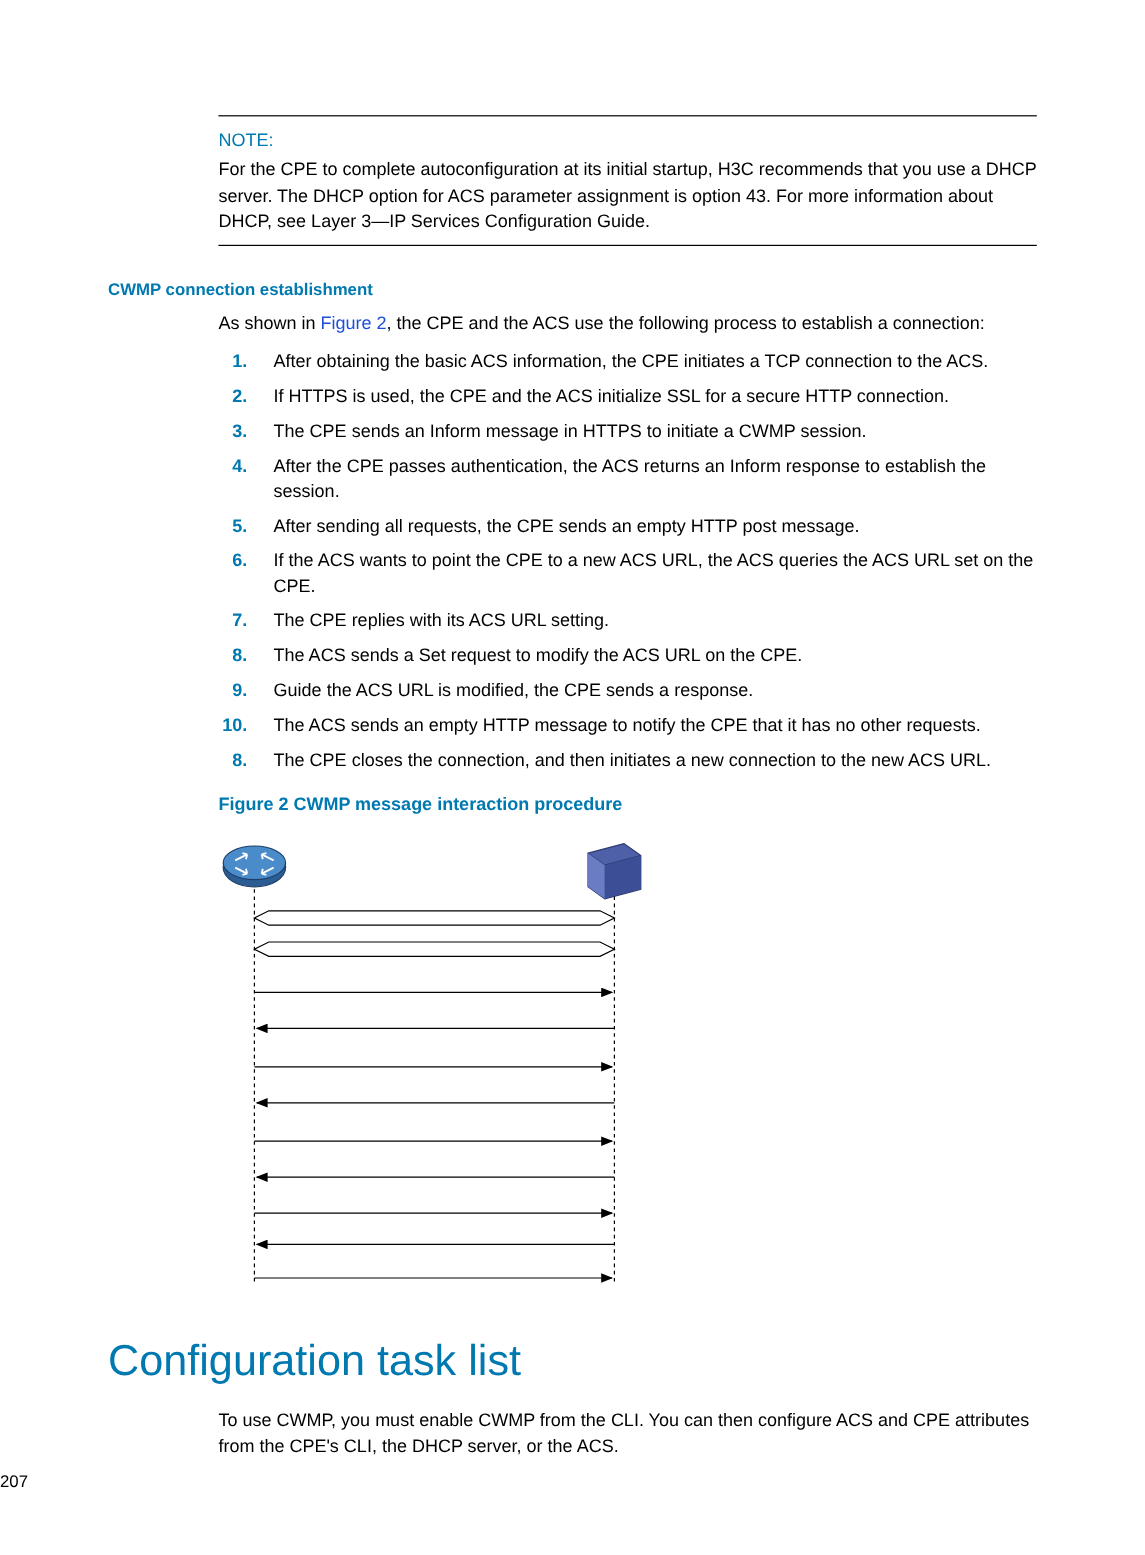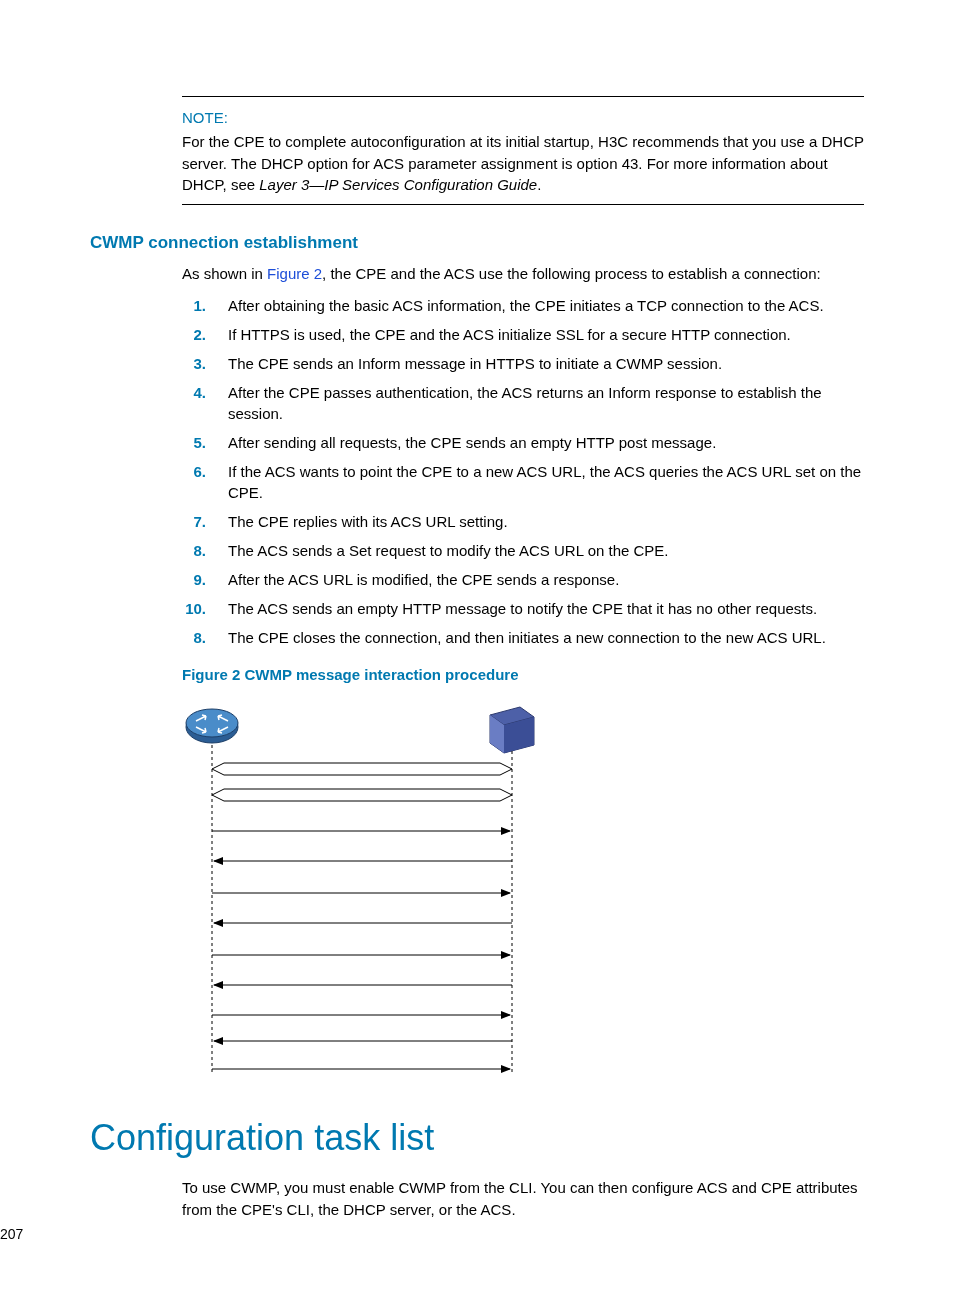--- a/index.html
+++ b/index.html
@@ -28,25 +28,25 @@
     line-height: 1.45;
   }
   .note-label {
     color: #0079B0;
     font-weight: normal;
     font-size: 15px;
     display: block;
     margin-bottom: 2px;
   }
   .note-text { }
-  .note-ref { font-style: italic; }
+  .note-ref { }
   .h3 {
     color: #0079B0;
     font-weight: bold;
-    font-size: 17px;
+    font-size: 14px;
     margin: 28px 0 10px 0;
   }
   .body-text {
     font-size: 15px;
     line-height: 1.45;
     margin-left: 92px;
     margin-right: 0;
   }
   .link {
     color: #1d4ed8;
@@ -147,21 +147,21 @@
     <li>
         <span class="num">7.</span>
         <span class="txt">The CPE replies with its ACS URL setting.</span>
       </li>
     <li>
         <span class="num">8.</span>
         <span class="txt">The ACS sends a Set request to modify the ACS URL on the CPE.</span>
       </li>
     <li>
         <span class="num">9.</span>
-        <span class="txt">After the ACS URL is modified, the CPE sends a response.</span>
+        <span class="txt">Guide the ACS URL is modified, the CPE sends a response.</span>
       </li>
     <li>
         <span class="num">10.</span>
         <span class="txt">The ACS sends an empty HTTP message to notify the CPE that it has no other requests.</span>
       </li>
     <li>
         <span class="num">8.</span>
         <span class="txt">The CPE closes the connection, and then initiates a new connection to the new ACS URL.</span>
       </li>
   </ol>

